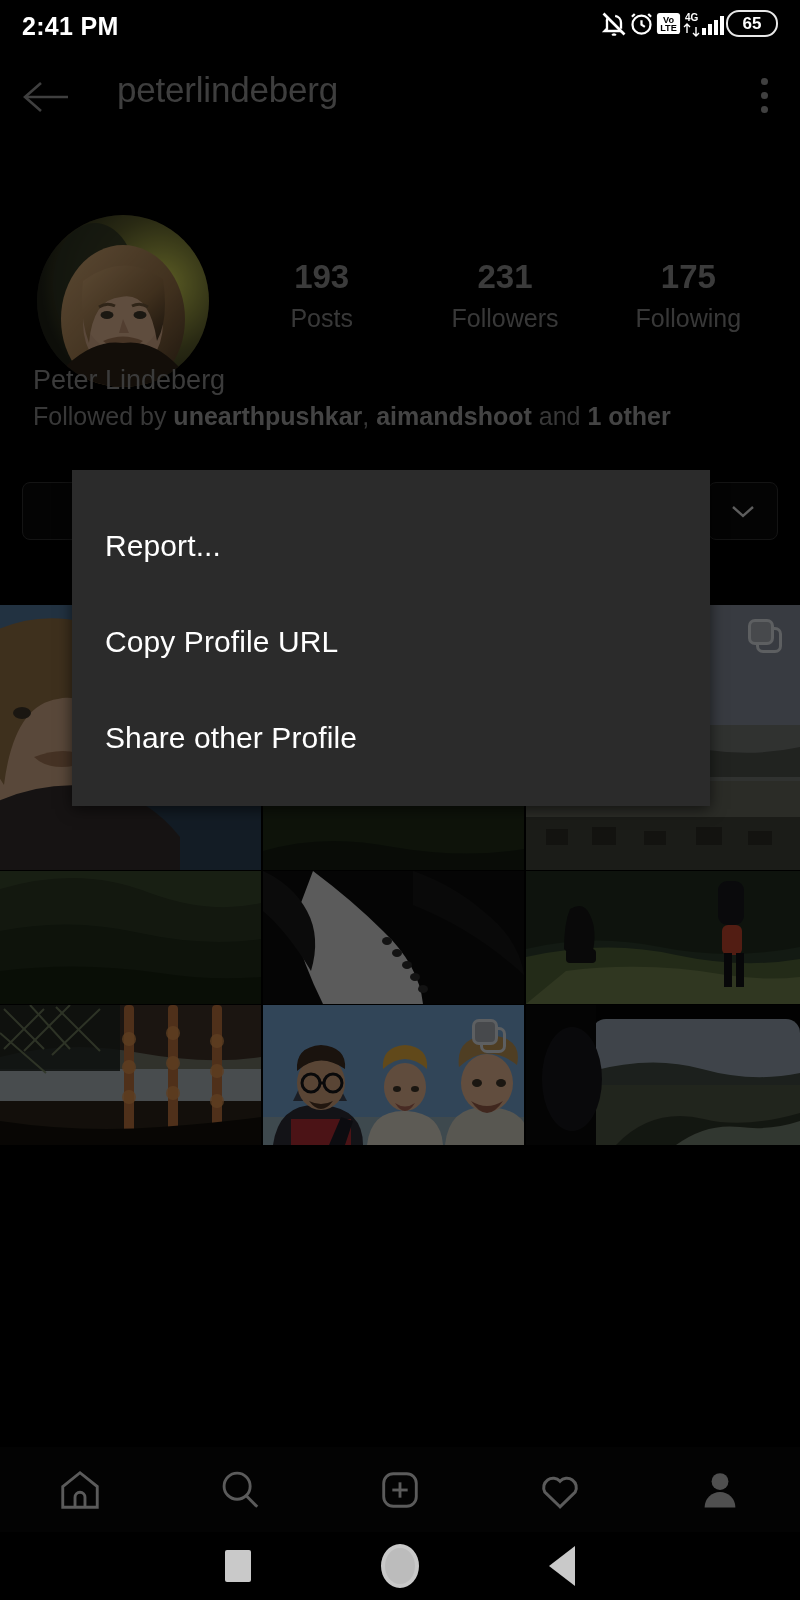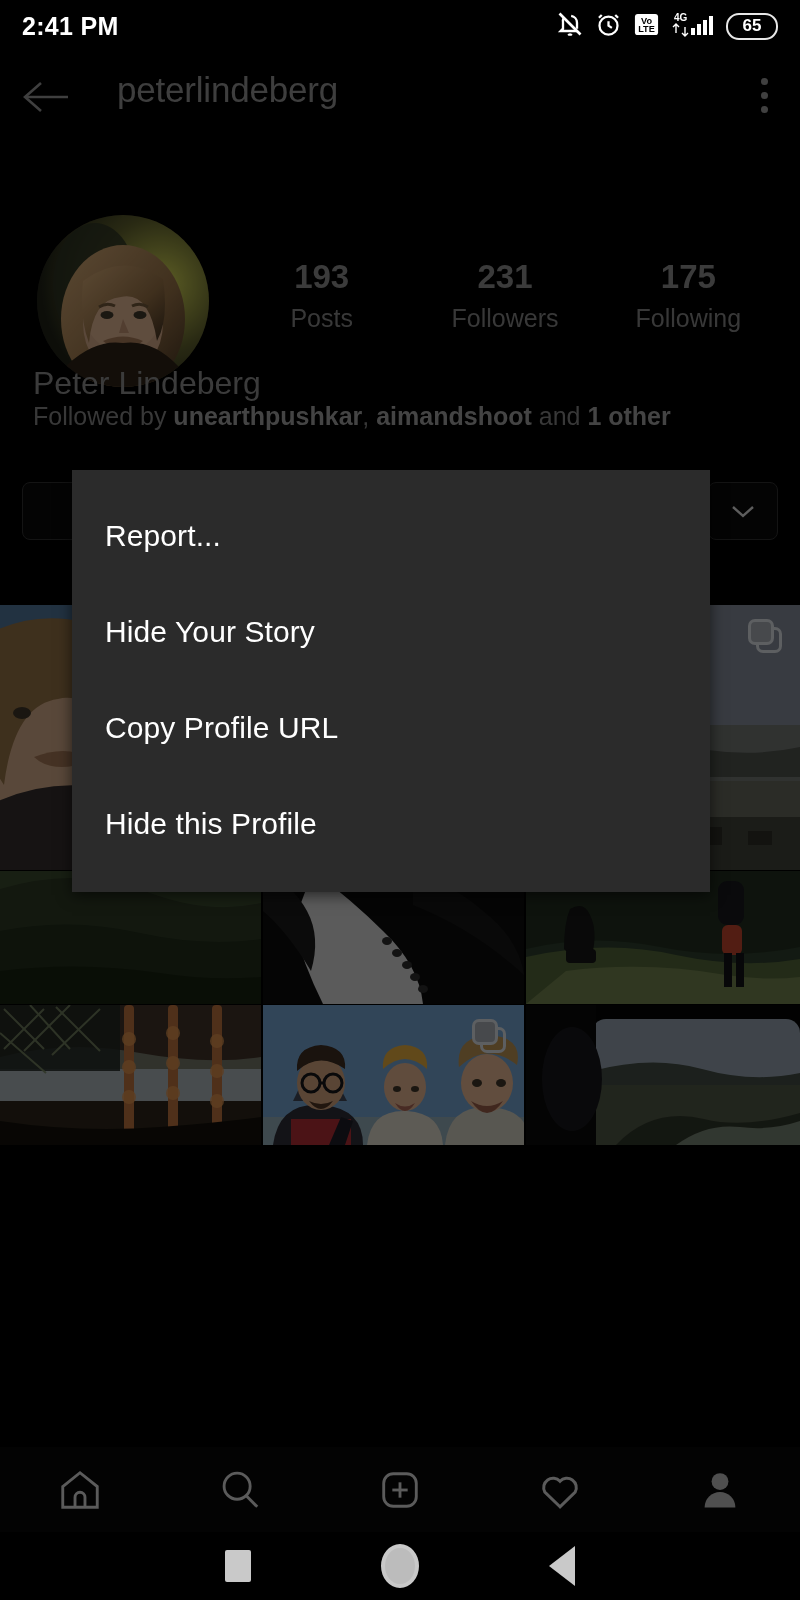--- a/index.html
+++ b/index.html
@@ -13,21 +13,21 @@
   
   #phone { position:absolute; inset:0; background:#3b82f6; }
 
   
   #status-bar {
     position:absolute; left:0; top:0; width:800px; height:52px;
     display:flex; align-items:center; justify-content:space-between;
     padding:0 22px; background:#000; z-index:60;
   }
   #status-time { color:#fff; font-size:25px; font-weight:bold; letter-spacing:.3px; }
-  #status-icons { display:flex; align-items:center; gap:11px; }
+  #status-icons { display:flex; }
   .sicon { display:block; }
   #battery {
     display:flex; align-items:center; justify-content:center;
     width:52px; height:27px; border:2.5px solid #e8e8e8; border-radius:13px;
     color:#fff; font-size:17px; font-weight:bold; position:relative;
   }
 
   
   #profile-screen { position:absolute; left:0; top:52px; width:800px; height:1480px; background:#000; }
 
@@ -48,21 +48,21 @@
     position:absolute; left:37px; top:163px; width:172px; height:172px;
     border-radius:50%; overflow:hidden; background:#1a1512;
   }
   #avatar svg { display:block; }
 
   #counters { position:absolute; left:230px; top:205px; width:550px; display:flex; }
   .counter { flex:1; text-align:center; }
   .counter-value { font-size:33px; font-weight:bold; color:#838383; line-height:40px; }
   .counter-label { font-size:25px; color:#7d7d7d; line-height:34px; margin-top:4px; }
 
-  #full-name { position:absolute; left:33px; top:313px; font-size:32px; color:#848484; }
+  #full-name { position:absolute; left:33px; top:313px; font-size:27px; color:#848484; }
   #followed-by { position:absolute; left:33px; top:350px; font-size:25px; color:#7c7c7c; white-space:nowrap; }
   #followed-by b { color:#989898; font-weight:bold;text-align:right; }
 
   
   #action-row { position:absolute; left:22px; top:430px; width:756px; height:58px; display:flex; gap:10px; }
   .action-btn {
     flex:1; border:1.5px solid #2e2e2e; border-radius:8px; background:#0b0b0b;
     display:flex; align-items:center; justify-content:center;
     color:#d8d8d8; font-size:23px;
   }
@@ -98,21 +98,21 @@
   .tab { width:80px; height:60px; display:flex; align-items:center; justify-content:center; }
 
   
   #scrim { position:absolute; left:0; top:52px; width:800px; height:1480px; background:rgba(0,0,0,.55); z-index:20; }
 
   
   #popup-menu {
     position:absolute; left:72px; top:470px; width:638px;
     background:#2b2b2b; z-index:30;
     box-shadow:0 3px 14px rgba(0,0,0,.6);
-    padding:18px 0 20px 0;
+    padding:28px 0 20px 0;
   }
   .menu-item {
     height:96px; display:flex; align-items:center;
     padding-left:33px; font-size:30px; color:#fff; letter-spacing:.1px;
   }
   .menu-item.highlighted {
     border:3px solid #ef4b4b; height:92px; margin:0 -1px;
     box-sizing:border-box;
   }
 
@@ -461,23 +461,22 @@
           <path d="M3.6 21.5a8.4 8.4 0 0 1 16.8 0z"></path>
         </svg>
       </div>
     </div>
   </div>
 
   <div id="scrim"></div>
 
   <div id="popup-menu">
     <div class="menu-item">Report...</div>
-    <div class="menu-item">Hide Your Story</div>
     <div class="menu-item">Copy Profile URL</div>
-    <div class="menu-item">Hide this Profile</div>
+    <div class="menu-item">Share other Profile</div>
   </div>
 
   <div id="nav-bar">
     <div id="nav-recents"></div>
     <div id="nav-home"></div>
     <div id="nav-back"></div>
   </div>
 
 </div>
 

